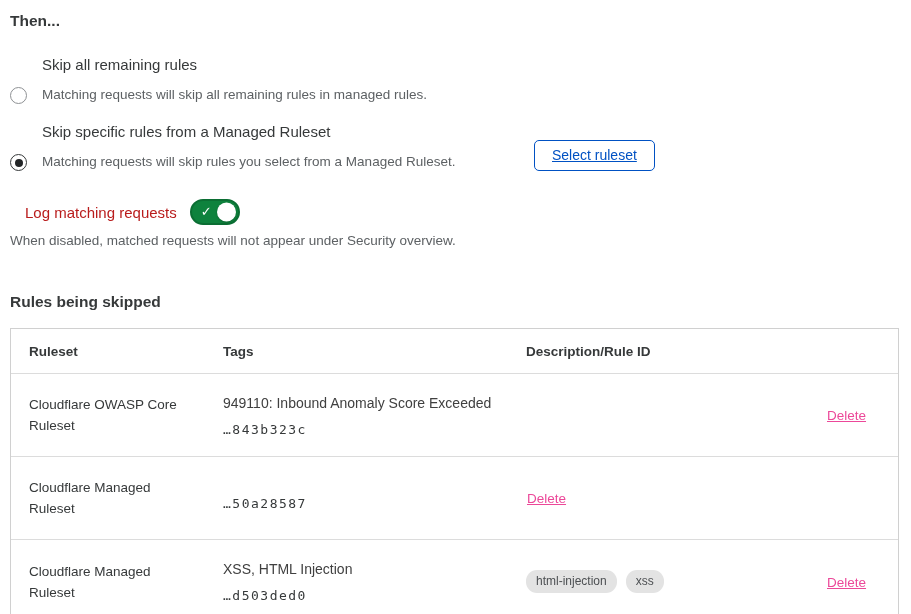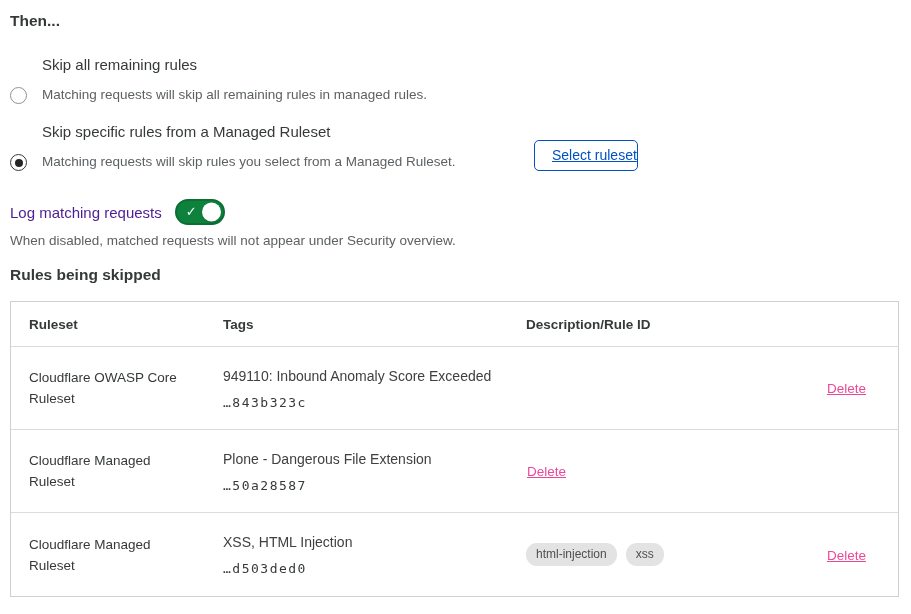--- a/index.html
+++ b/index.html
@@ -32,50 +32,50 @@
     background: #232527; transform: translate(-50%, -50%);
   }
   .option-text { margin-left: 15px; width: 462px; }
   .option-label { font-size: 15px; color: #36393a; line-height: 21px; cursor: pointer; }
   .option-desc { font-size: 13.5px; color: #5d6164; line-height: 19px; margin-top: 10px; }
 
   .select-ruleset-btn {
     margin-left: 30px; margin-top: -2px;
     background: #ffffff;
     border: 1px solid #0051c3; border-radius: 5px;
-    padding: 6px 0 7px 17px;
+    padding: 6px 17px 7px 17px;
     font-family: "Liberation Sans", sans-serif;
     font-size: 14px; color: #0051c3;
     text-decoration: underline;
     cursor: pointer;
     white-space: nowrap;
   }
 
   
   .log-row { display: flex; align-items: center; margin-top: 28px; }
-  .log-label { font-size: 15px; color: #4c1d95; }
+  .log-label { font-size: 15px; color: #b91c1c; margin-left: 15px; }
   .toggle {
     margin-left: 13px;
     width: 50px; height: 26px; border-radius: 13px;
     background: #0e823d; border: 2px solid #0b6e33;
     position: relative; cursor: pointer;
   }
   .toggle .check {
     position: absolute; left: 9px; top: 50%; transform: translateY(-54%);
     color: #ffffff; font-size: 13px; line-height: 1;
   }
   .toggle .knob {
     position: absolute; right: 2px; top: 50%; transform: translateY(-50%);
     width: 19px; height: 19px; border-radius: 50%;
     background: #ffffff; box-shadow: 0 1px 2px rgba(0,0,0,0.25);
   }
   .log-desc { font-size: 13.5px; color: #5d6164; margin-top: 8px; }
 
   
-  .table-heading { margin-top: 18px; font-size: 15.5px; font-weight: bold; color: #36393a; }
+  .table-heading { margin-top: 45px; font-size: 15.5px; font-weight: bold; color: #36393a; }
   .rules-table {
     margin-top: 17px;
     width: 889px;
     border: 1px solid #d0d0d0;
     background: #fff;
   }
   .t-row {
     display: grid;
     grid-template-columns: 194px 303px 300px 1fr;
     border-bottom: 1px solid #dcdcdc;
@@ -161,21 +161,20 @@
       </div>
       <div class="cell cell-tags"></div>
       <div class="cell cell-action">
         <a class="delete-link">Delete</a>
       </div>
     </div>
 
     <div class="t-row t-body">
       <div class="cell cell-ruleset">Cloudflare Managed Ruleset</div>
       <div class="cell cell-desc">
-        <div class="desc-line">Plone - Dangerous File Extension</div>
         <div class="rule-id">…50a28587</div>
       </div>
       <div class="cell cell-action">
         <a class="delete-link">Delete</a>
       </div>
     </div>
 
     <div class="t-row t-body">
       <div class="cell cell-ruleset">Cloudflare Managed Ruleset</div>
       <div class="cell cell-desc">

